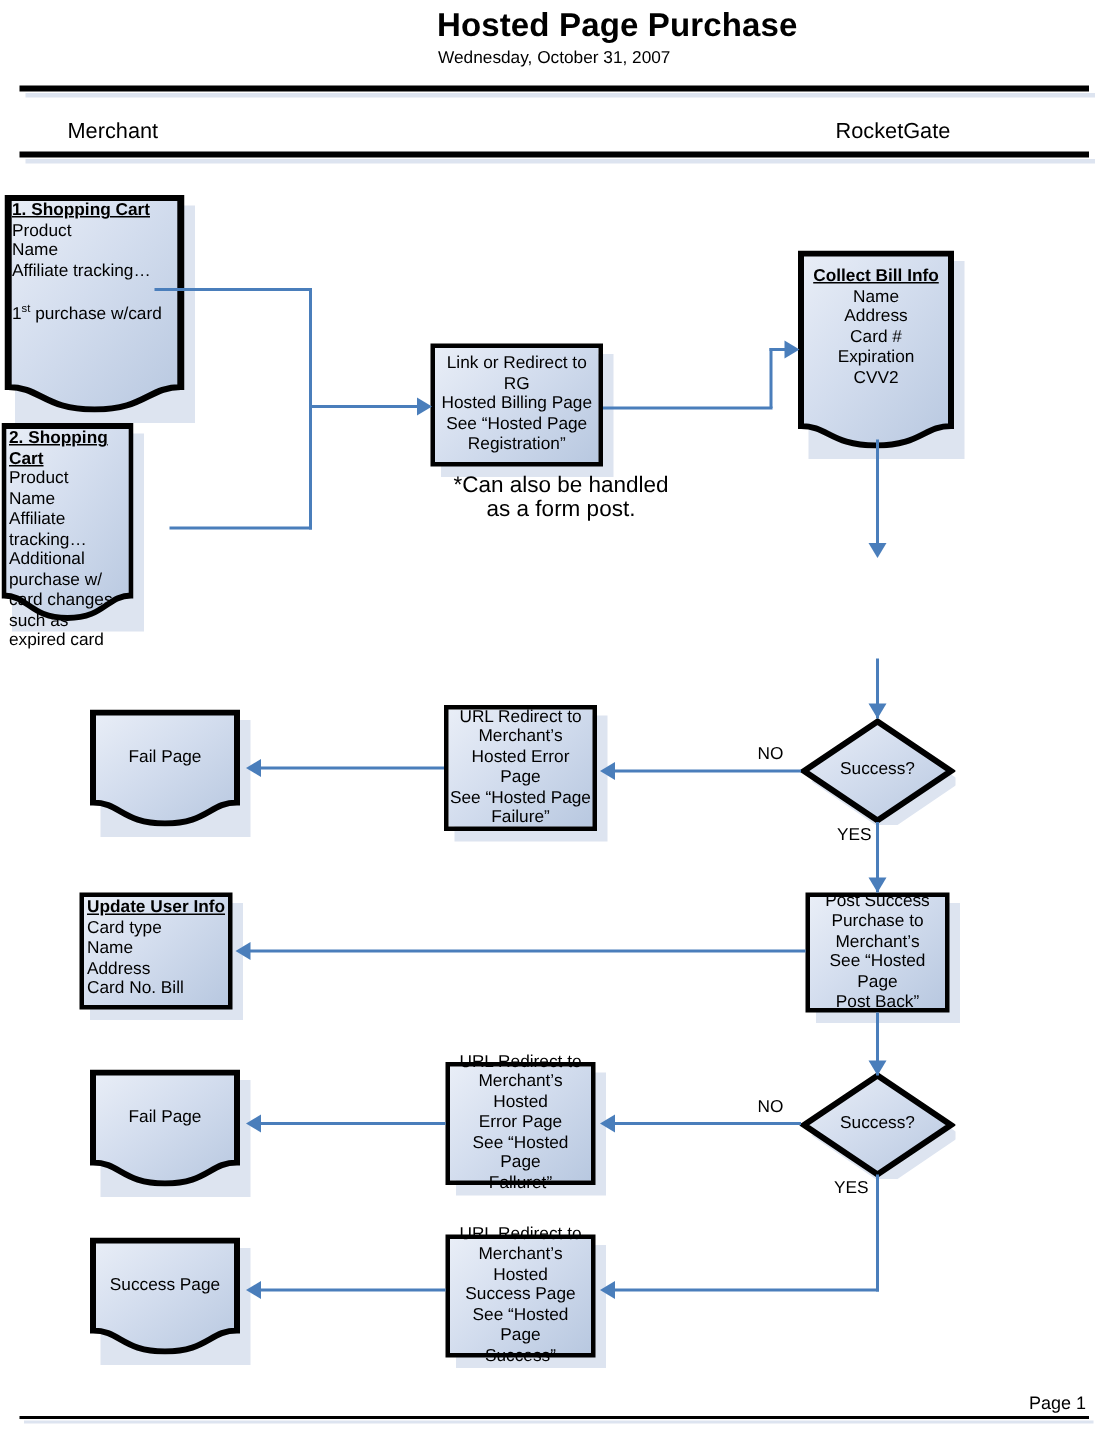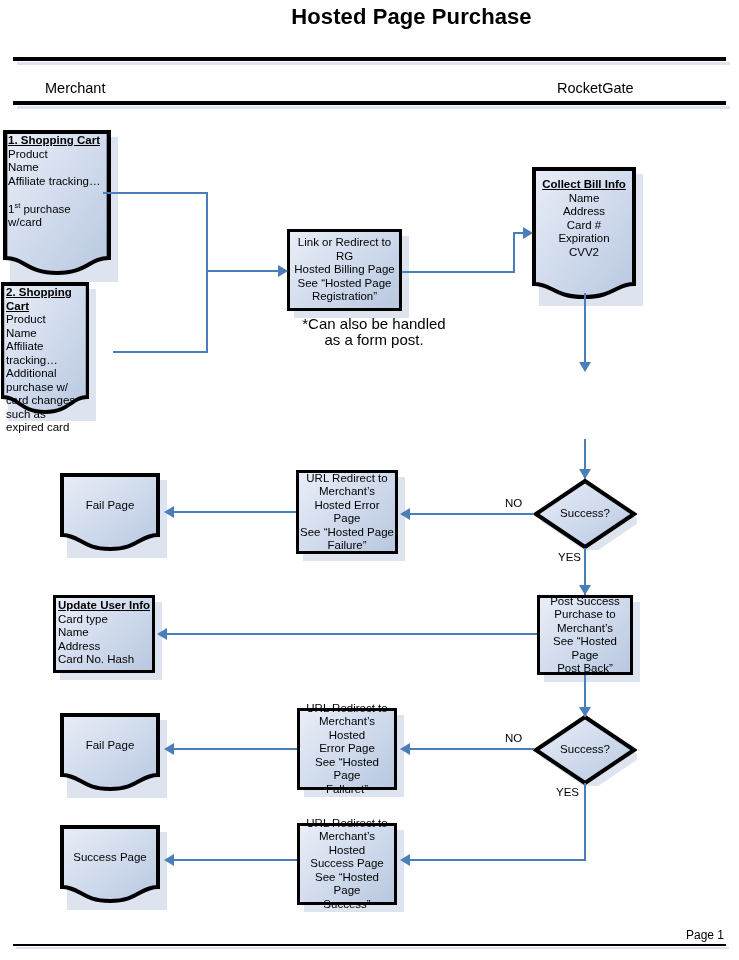--- a/index.html
+++ b/index.html
@@ -182,31 +182,32 @@
   }
 
   sup { font-size: 7.5px; vertical-align: super; }
 </style>
 </head>
 <body>
 
 <div id="page">
 
   <div id="title">Hosted Page Purchase</div>
+  <div id="subtitle">Wednesday, October 31, 2007</div>
 
   <div class="rule" id="rule-top"></div>
   <div class="rule-shadow" id="rule-top-sh"></div>
 
   <div class="lane-label" id="lane-merchant">Merchant</div>
   <div class="lane-label" id="lane-rocketgate">RocketGate</div>
 
   <div class="rule" id="rule-bot"></div>
   <div class="rule-shadow" id="rule-bot-sh"></div>
 
-  <div class="node" style="left:3px; top:130px; width:108px; height:145px;">
+  <div class="node" style="left:3px; top:130px; width:120px; height:145px;">
     <div class="shadow"></div>
     <div class="docshape">
       <svg viewBox="0 0 100 145" preserveAspectRatio="none">
         <defs>
           <linearGradient id="gA" x1="0" y1="0" x2="1" y2="1">
             <stop offset="0%" stop-color="#e9eef7"></stop>
               <stop offset="45%" stop-color="#d3ddee"></stop>
               <stop offset="100%" stop-color="#b8c8e0"></stop>
           </linearGradient>
         </defs>
@@ -379,21 +380,21 @@
   <div class="arrow left" style="left:157px; top:628px;"></div>
 
   <div class="node" style="left:53px; top:595px; width:102px; height:78px;">
     <div class="shadow"></div>
     <div class="box"></div>
     <div class="label left-align">
       <span class="hdr">Update User Info</span>
       <span>Card type</span>
       <span>Name</span>
       <span>Address</span>
-      <span>Card No. Hash</span>
+      <span>Card No. Bill</span>
     </div>
   </div>
 
   <div class="conn v" style="left:584px; top:675px; height:42px;"></div>
   <div class="arrow down" style="left:579px; top:707px;"></div>
 
   <div class="node diamond-wrap" style="left:533px; top:714px; width:104px; height:72px;">
     <svg viewBox="0 0 104 72" preserveAspectRatio="none" style="position:absolute;left:0;top:0;">
       <defs>
         <linearGradient id="gD2" x1="0" y1="0" x2="1" y2="1">

